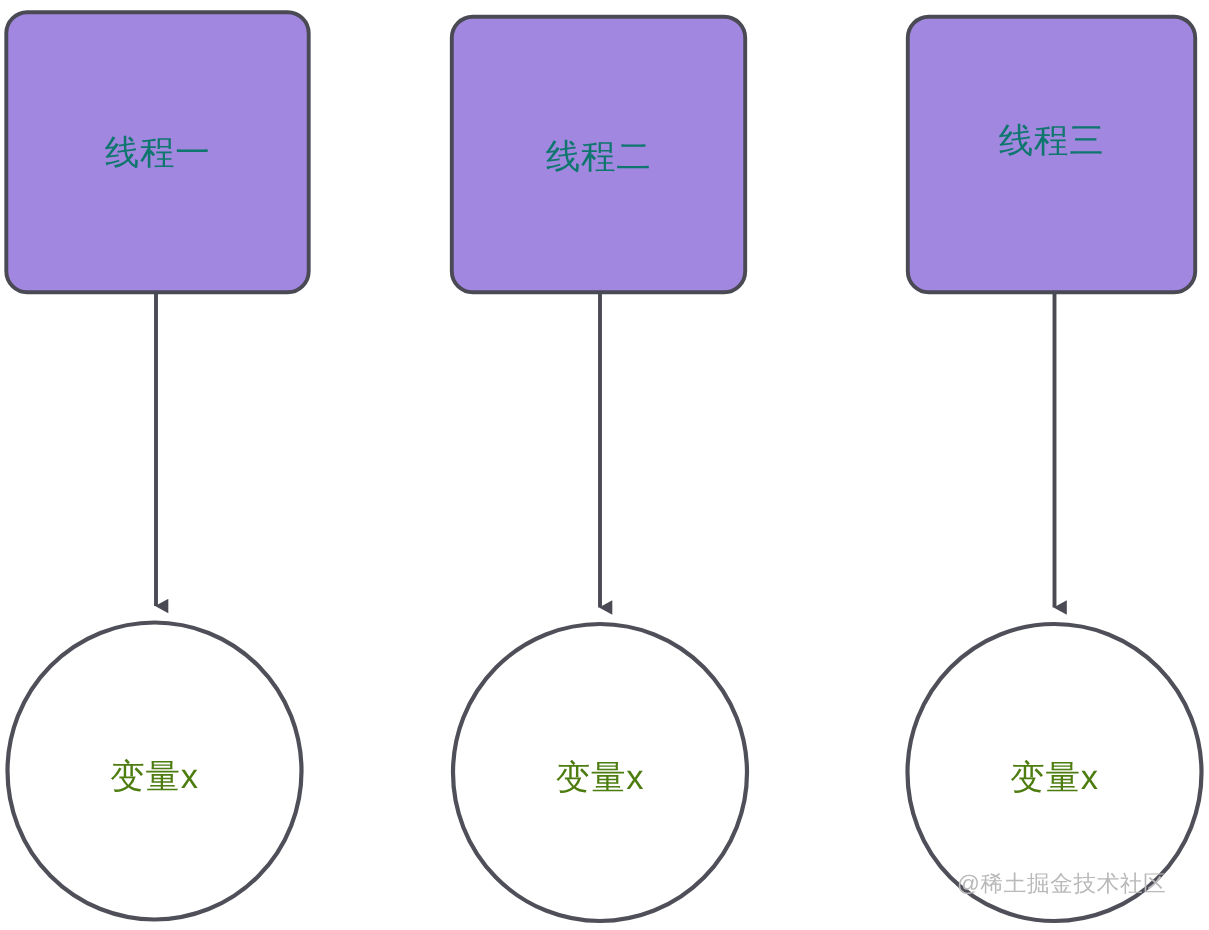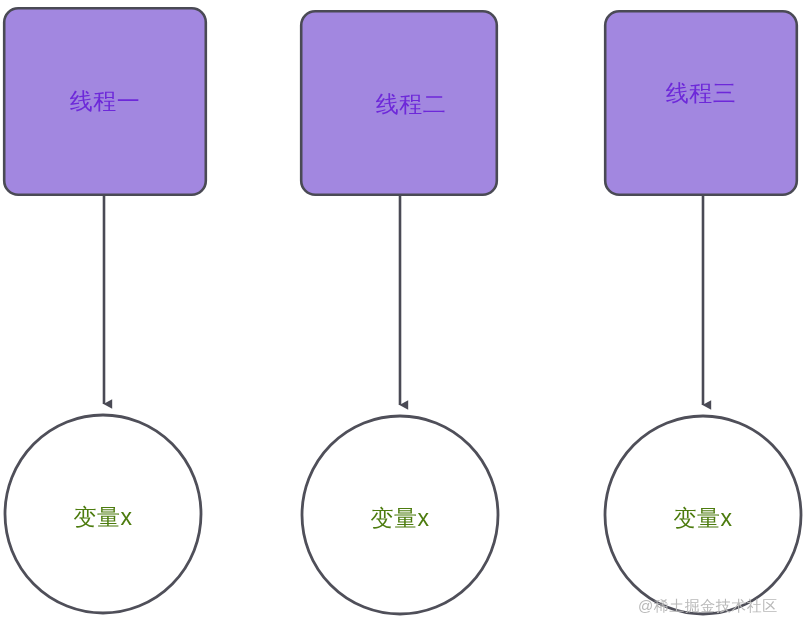--- a/index.html
+++ b/index.html
@@ -32,21 +32,21 @@
     white-space: nowrap;
     color: #2b2b33;
     font-family: "Liberation Sans", "DejaVu Sans", sans-serif;
     font-size: 23px;
     line-height: 1;
     letter-spacing: 0.5px;
     user-select: none;
   }
   .thread-label {
     font-size: 23px;
-    color: #6d28d9;
+    color: #0f766e;
   }
   .var-label {
     font-size: 23px;
     color: #4d7c0f;
   }
   .watermark {
     position: absolute;
     color: #b9b9b9;
     font-size: 15px;
     font-family: "Liberation Sans", "DejaVu Sans", sans-serif;
@@ -74,22 +74,22 @@
     <line x1="104" y1="196" x2="104" y2="404" stroke="#4a4a55" stroke-width="2.6" marker-end="url(#arrowhead)"></line>
     <line x1="400" y1="196" x2="400" y2="405" stroke="#4a4a55" stroke-width="2.6" marker-end="url(#arrowhead)"></line>
     <line x1="703" y1="196" x2="703" y2="405" stroke="#4a4a55" stroke-width="2.6" marker-end="url(#arrowhead)"></line>
 
     <ellipse cx="103" cy="514" rx="98" ry="99" fill="#ffffff" stroke="#4f4f59" stroke-width="2.8"></ellipse>
     <ellipse cx="400" cy="515" rx="98" ry="99" fill="#ffffff" stroke="#4f4f59" stroke-width="2.8"></ellipse>
     <ellipse cx="703" cy="515" rx="98" ry="99" fill="#ffffff" stroke="#4f4f59" stroke-width="2.8"></ellipse>
   </svg>
 
   <div class="node-label thread-label" style="left:3px; top:90px; width:204px;">线程一</div>
-  <div class="node-label thread-label" style="left:300px; top:93px; width:198px;padding-left:12px;">线程二</div>
+  <div class="node-label thread-label" style="left:300px; top:93px; width:198px;">线程二</div>
   <div class="node-label thread-label" style="left:604px; top:82px; width:194px;">线程三</div>
 
   <div class="node-label var-label" style="left:4px; top:506px; width:198px;">变量x</div>
   <div class="node-label var-label" style="left:301px; top:507px; width:198px;">变量x</div>
   <div class="node-label var-label" style="left:604px; top:507px; width:198px;">变量x</div>
 
-  <div class="watermark" style="left:638px; top:580px;margin-top:17px;">@稀土掘金技术社区</div>
+  <div class="watermark" style="left:638px; top:580px;">@稀土掘金技术社区</div>
 
 </div>
 
 </body></html>

